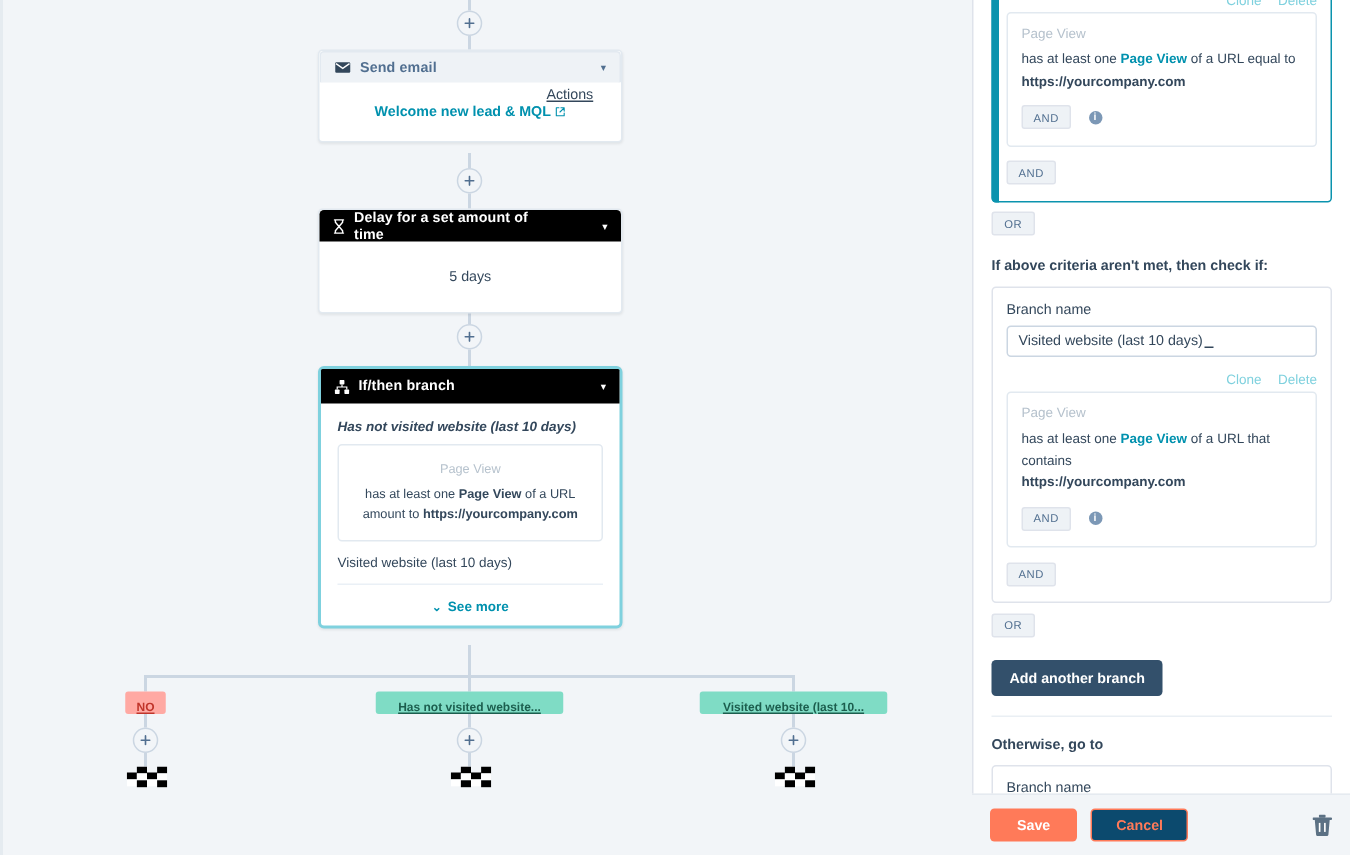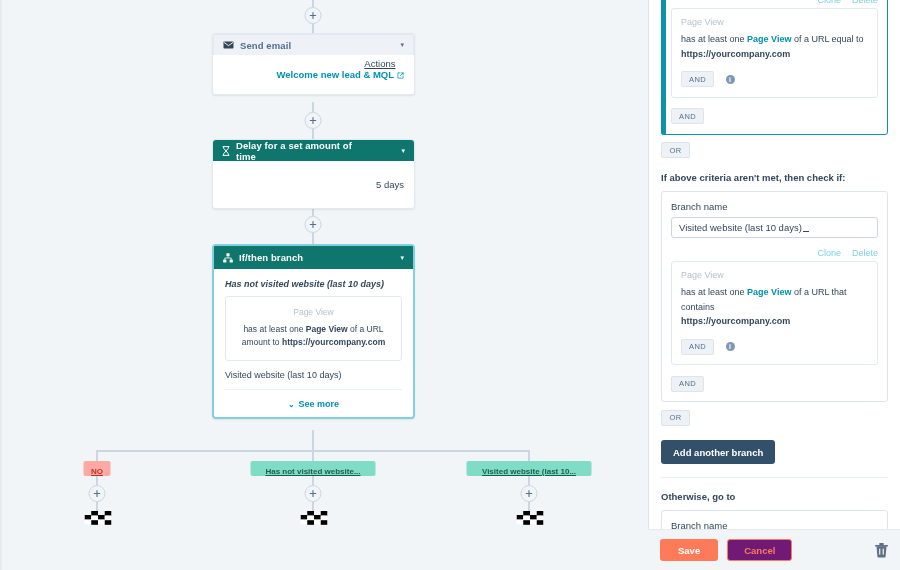--- a/index.html
+++ b/index.html
@@ -69,24 +69,24 @@
     font-size: 9.5px;
     text-decoration: underline;
     cursor: pointer;
     white-space: nowrap;
     margin-top: 36px;
   }
   .card-hd .caret { margin-left: 5px; font-size: 7px; }
 
   .hd-light { background:#eef2f6; color:#516f90; border:1px solid #e2e9f0; border-bottom:none; }
   .hd-light .actions { color:#33475b; }
-  .hd-dark  { background:#0f766e; color:#ffffff; }
+  .hd-dark  { background:#000000; color:#ffffff; }
   .hd-dark .actions { color:#ffffff; }
 
-  .card-body { padding: 14px 10px; text-align:right; font-size: 9.5px; }
+  .card-body { padding: 14px 10px; text-align:center; font-size: 9.5px; }
   .card.bordered { border:1px solid #e2e9f0; }
 
   .mail-ico, .hour-ico, .branch-ico { display:block; }
 
   .email-link {
     color: #0091ae; font-size: 9.5px; font-weight: 600; cursor:pointer;
   }
   .email-link .ext { margin-left: 3px; font-size: 8px; }
 
   
@@ -223,21 +223,21 @@
     padding: 0 12px;
     gap: 9px;
   }
   .btn-save {
     background:#ff7a59; color:#fff;
     height:22px; padding:0 18px; border-radius:3px;
     display:flex; align-items:center; justify-content:center;
     font-size:9.5px; font-weight:600; cursor:pointer;
   }
   .btn-cancel {
-    background:#701a75; color:#ff7a59; border:1px solid #ff7a59;
+    background:#0c4a6e; color:#ff7a59; border:1px solid #ff7a59;
     height:22px; padding:0 16px; border-radius:3px;
     display:flex; align-items:center; justify-content:center;
     font-size:9.5px; font-weight:600; cursor:pointer;
   }
   .trash { margin-left:auto; cursor:pointer; display:flex; }
 </style>
 </head>
 <body>
 
 <div id="root">

